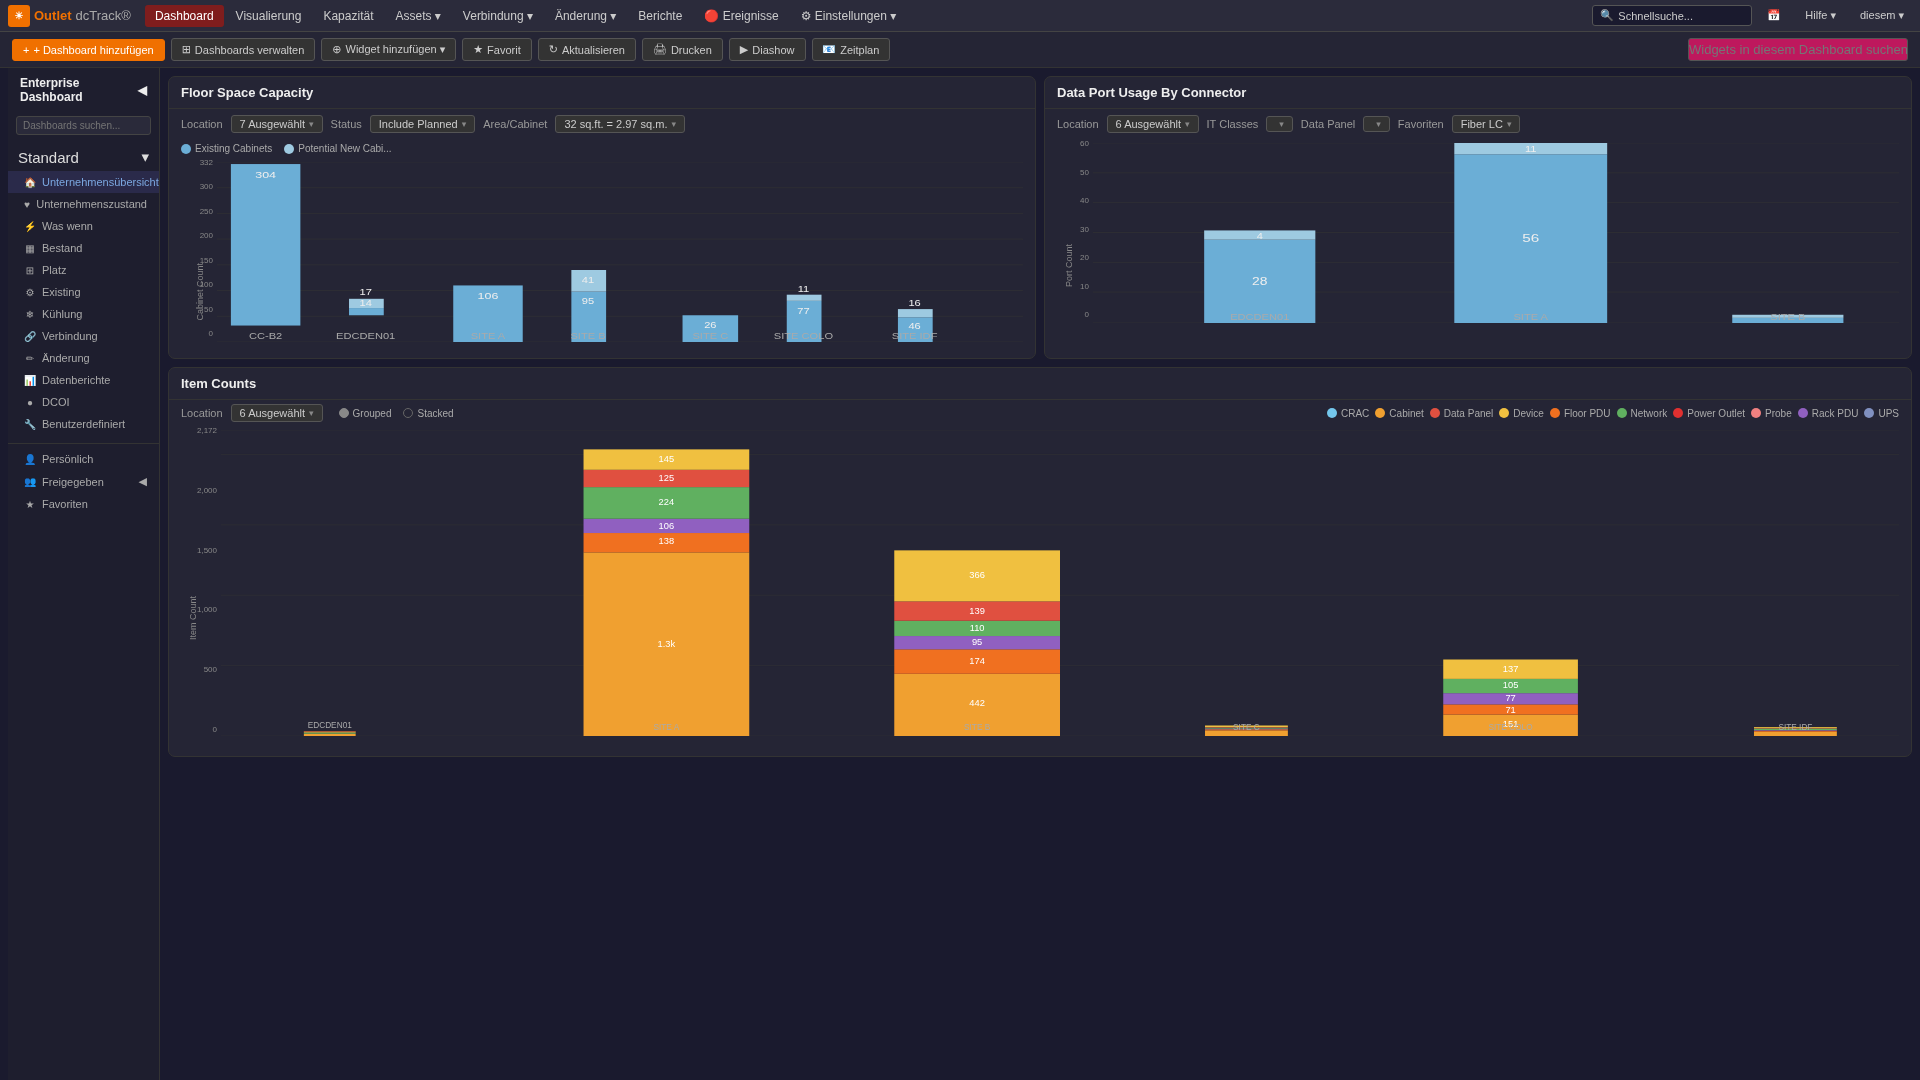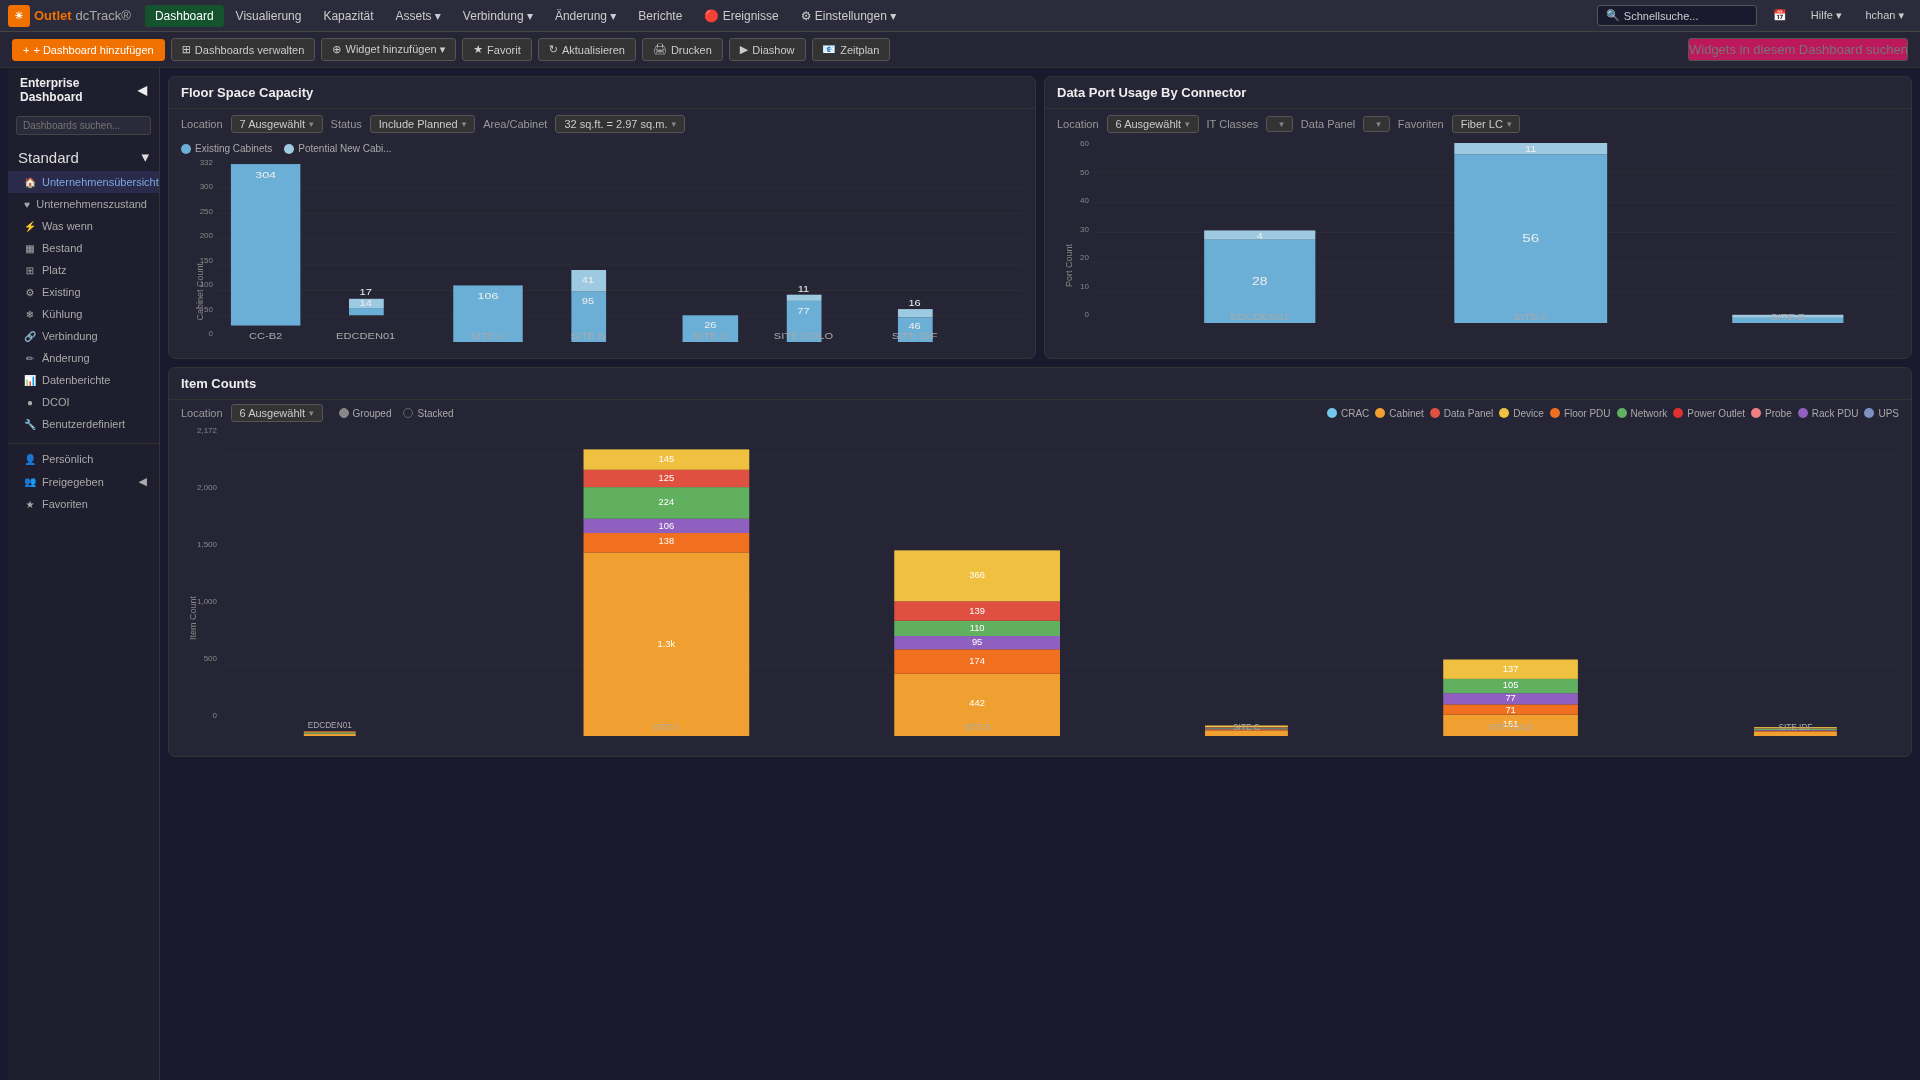--- a/index.html
+++ b/index.html
@@ -5,21 +5,21 @@
     * { box-sizing: border-box; margin: 0; padding: 0; }
     body { font-family: Arial, sans-serif; font-size: 12px; background: #1a1a2e; color: #ccc; overflow: hidden; width: 1920px; height: 1080px; }
 
     
     .top-nav { display: flex; align-items: center; background: #2b2b3b; height: 32px; padding: 0 8px; gap: 2px; border-bottom: 1px solid #444; }
     .logo { display: flex; align-items: center; gap: 4px; margin-right: 12px; }
     .logo-icon { width: 22px; height: 22px; background: #f07000; border-radius: 3px; display: flex; align-items: center; justify-content: center; color: white; font-size: 10px; font-weight: bold; }
     .logo-text { color: #f07000; font-size: 13px; font-weight: bold; }
     .logo-sub { color: #aaa; font-size: 13px; }
     .nav-item { color: #ccc; padding: 4px 10px; cursor: pointer; font-size: 12px; border-radius: 3px; white-space: nowrap; }
-    .nav-item:hover, .nav-item.active { background: #14532d; color: white; }
+    .nav-item:hover, .nav-item.active { background: #7f1d1d; color: white; }
     .nav-right { margin-left: auto; display: flex; align-items: center; gap: 8px; }
     .search-box { background: #1a1a2e; border: 1px solid #555; border-radius: 3px; padding: 3px 8px; color: #ccc; width: 160px; font-size: 11px; display: flex; align-items: center; gap: 4px; }
     .nav-btn { color: #ccc; font-size: 11px; padding: 3px 8px; cursor: pointer; }
 
     
     .toolbar { display: flex; align-items: center; background: #252535; height: 36px; padding: 0 12px; gap: 6px; border-bottom: 1px solid #333; }
     .tb-btn { display: flex; align-items: center; gap: 4px; padding: 4px 10px; border-radius: 3px; cursor: pointer; font-size: 11px; color: #ccc; border: 1px solid #555; background: #333; white-space: nowrap; }
     .tb-btn.orange { background: #f07000; border-color: #f07000; color: white; }
     .search-dashboard { margin-left: auto; background: #be185d; border: 1px solid #555; border-radius: 3px; padding: 3px 0; color: #ccc; width: 220px; font-size: 13px; }
 
@@ -77,21 +77,21 @@
   <div class="nav-item">Assets ▾</div>
   <div class="nav-item">Verbindung ▾</div>
   <div class="nav-item">Änderung ▾</div>
   <div class="nav-item">Berichte</div>
   <div class="nav-item">🔴 Ereignisse</div>
   <div class="nav-item">⚙ Einstellungen ▾</div>
   <div class="nav-right">
     <div class="search-box">🔍 <span>Schnellsuche...</span></div>
     <div class="nav-btn">📅</div>
     <div class="nav-btn">Hilfe ▾</div>
-    <div class="nav-btn">hchan ▾</div>
+    <div class="nav-btn">diesem ▾</div>
   </div>
 </div>
 
 <div class="toolbar">
   <div class="tb-btn orange">
     <span>+</span>
     <span>+ Dashboard hinzufügen</span>
   </div>
   <div class="tb-btn">
     <span>⊞</span>
@@ -418,21 +418,21 @@
               <span>Rack PDU</span>
             </div>
           <div class="legend-item">
               <div class="legend-dot" style="background:#8090c0;"></div>
               <span>UPS</span>
             </div>
         </div>
       </div>
       <div style="position:relative; padding: 4px 12px 20px 52px; height: 330px;">
         <div style="position:absolute; left:2px; top:50%; transform:rotate(-90deg) translateX(-50%); font-size:9px; color:#888; white-space:nowrap;">Item Count</div>
-        <div style="position:absolute; left:14px; top:0; bottom:36px; width:34px; display:flex; flex-direction:column; justify-content:space-between; align-items:flex-end;gap:19px;">
+        <div style="position:absolute; left:14px; top:0; bottom:22px; width:34px; display:flex; flex-direction:column; justify-content:space-between; align-items:flex-end;gap:19px;">
           <span style="font-size:8px;color:#888;">2,172</span>
           <span style="font-size:8px;color:#888;">2,000</span>
           <span style="font-size:8px;color:#888;">1,500</span>
           <span style="font-size:8px;color:#888;">1,000</span>
           <span style="font-size:8px;color:#888;">500</span>
           <span style="font-size:8px;color:#888;">0</span>
         </div>
         <svg style="width:100%;height:100%;" viewBox="0 0 1620 300" preserveAspectRatio="none">
 
           <line x1="0" y1="300" x2="1620" y2="300" stroke="#333" stroke-width="0.5"></line>

